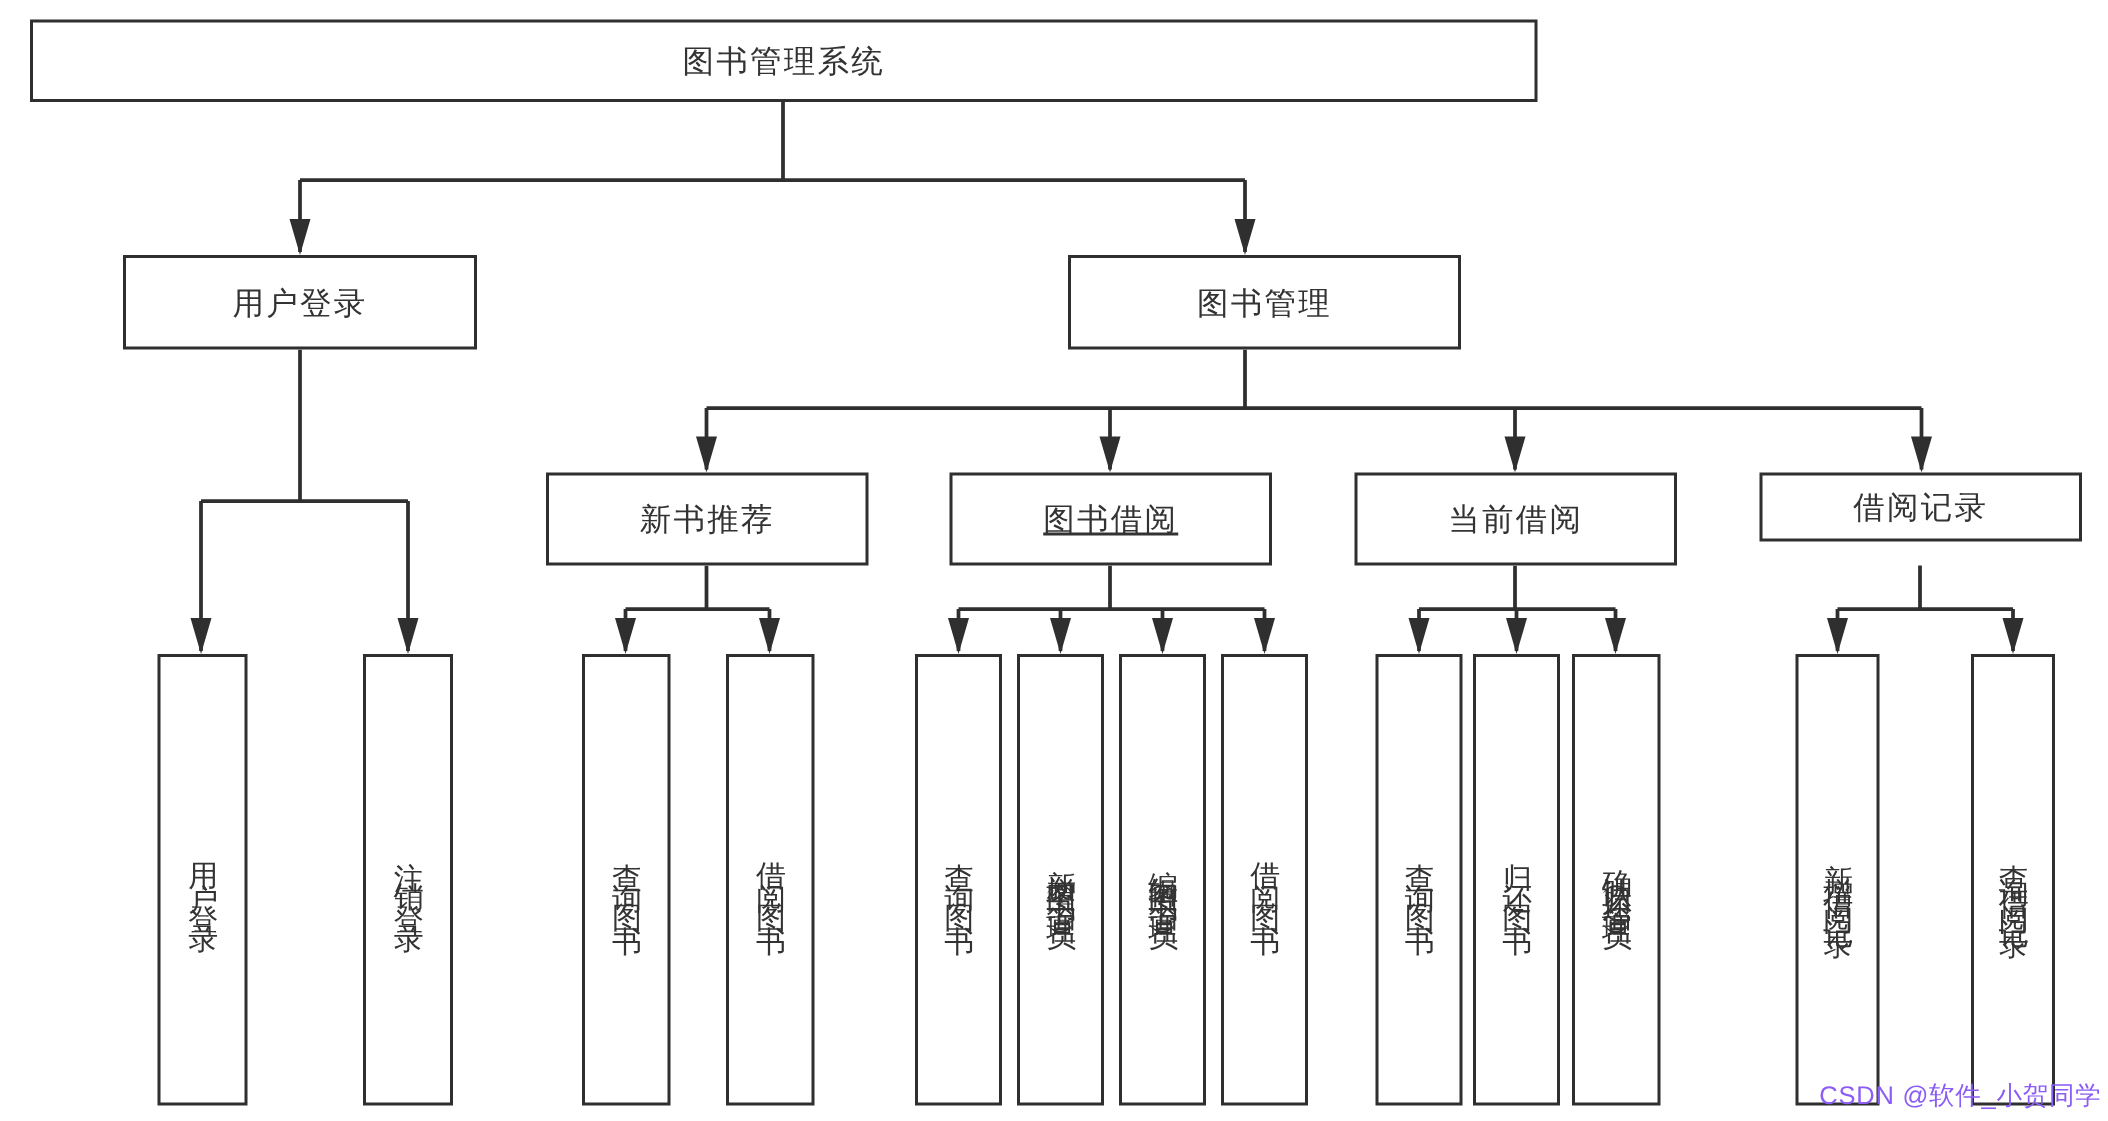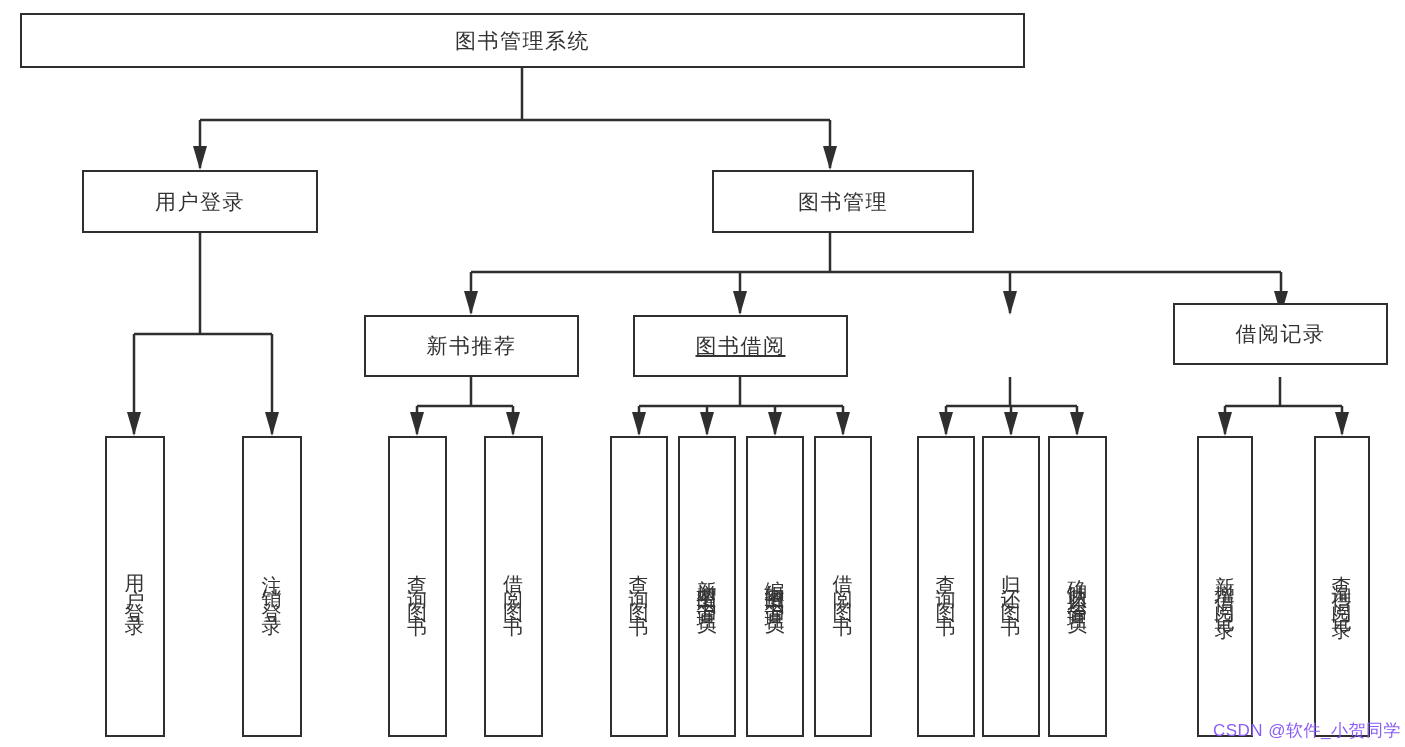--- a/index.html
+++ b/index.html
@@ -88,21 +88,22 @@
     </g>
   </svg>
 
   <div class="box h" style="left:20px; top:13px; width:1005px; height:55px;">图书管理系统</div>
 
   <div class="box h" style="left:82px; top:170px; width:236px; height:63px;">用户登录</div>
   <div class="box h" style="left:712px; top:170px; width:262px; height:63px;">图书管理</div>
 
   <div class="box h" style="left:364px; top:315px; width:215px; height:62px;">新书推荐</div>
   <div class="box h" style="left:633px; top:315px; width:215px; height:62px;text-decoration:underline;">图书借阅</div>
-  <div class="box h" style="left:1173px; top:303px; width:215px; height:62px;">借阅记录</div>
+  <div class="box h" style="left:903px; top:315px; width:215px; height:62px;">当前借阅</div>
+  <div class="box h" style="left:1173px; top:315px; width:215px; height:46px;">借阅记录</div>
 
   <div class="box" style="left:105px; top:436px; width:60px; height:301px;">
     <span class="vtext">用户登录</span>
   </div>
   <div class="box" style="left:242px; top:436px; width:60px; height:301px;">
     <span class="vtext">注销登录</span>
   </div>
 
   <div class="box" style="left:388px; top:436px; width:59px; height:301px;">
     <span class="vtext">查询图书</span>

